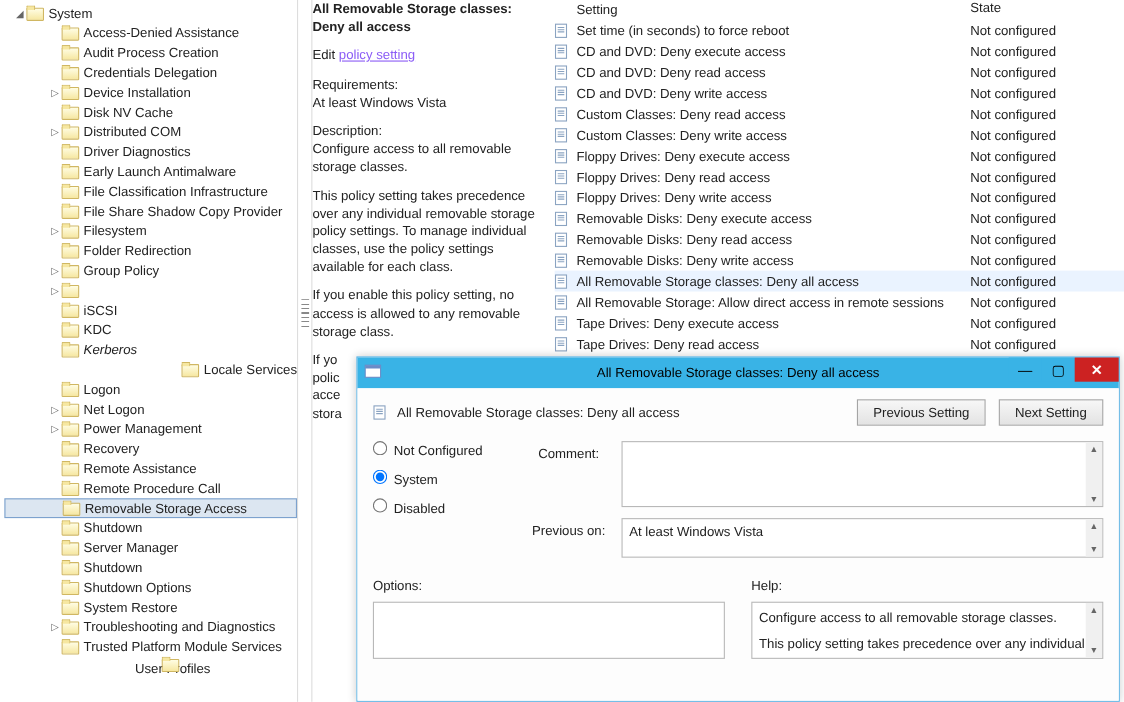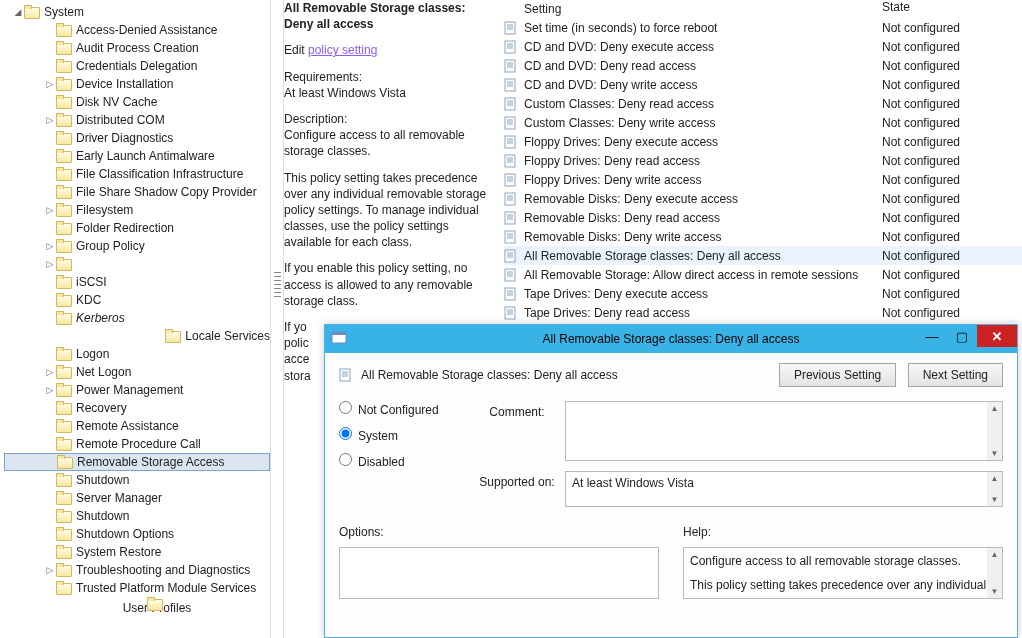--- a/index.html
+++ b/index.html
@@ -524,21 +524,21 @@
         <div class="field-row">
           <div class="lbl">Comment:</div>
           <div class="comment-box">
             <div class="scroll-stub">
                 <span>▲</span>
                 <span>▼</span>
               </div>
           </div>
         </div>
         <div class="field-row">
-          <div class="lbl">Supported on:</div>
+          <div class="lbl">Previous on:</div>
           <div class="supported-box">
             <span>At least Windows Vista</span>
             <div class="scroll-stub">
                 <span>▲</span>
                 <span>▼</span>
               </div>
           </div>
         </div>
       </div>
     </div>

